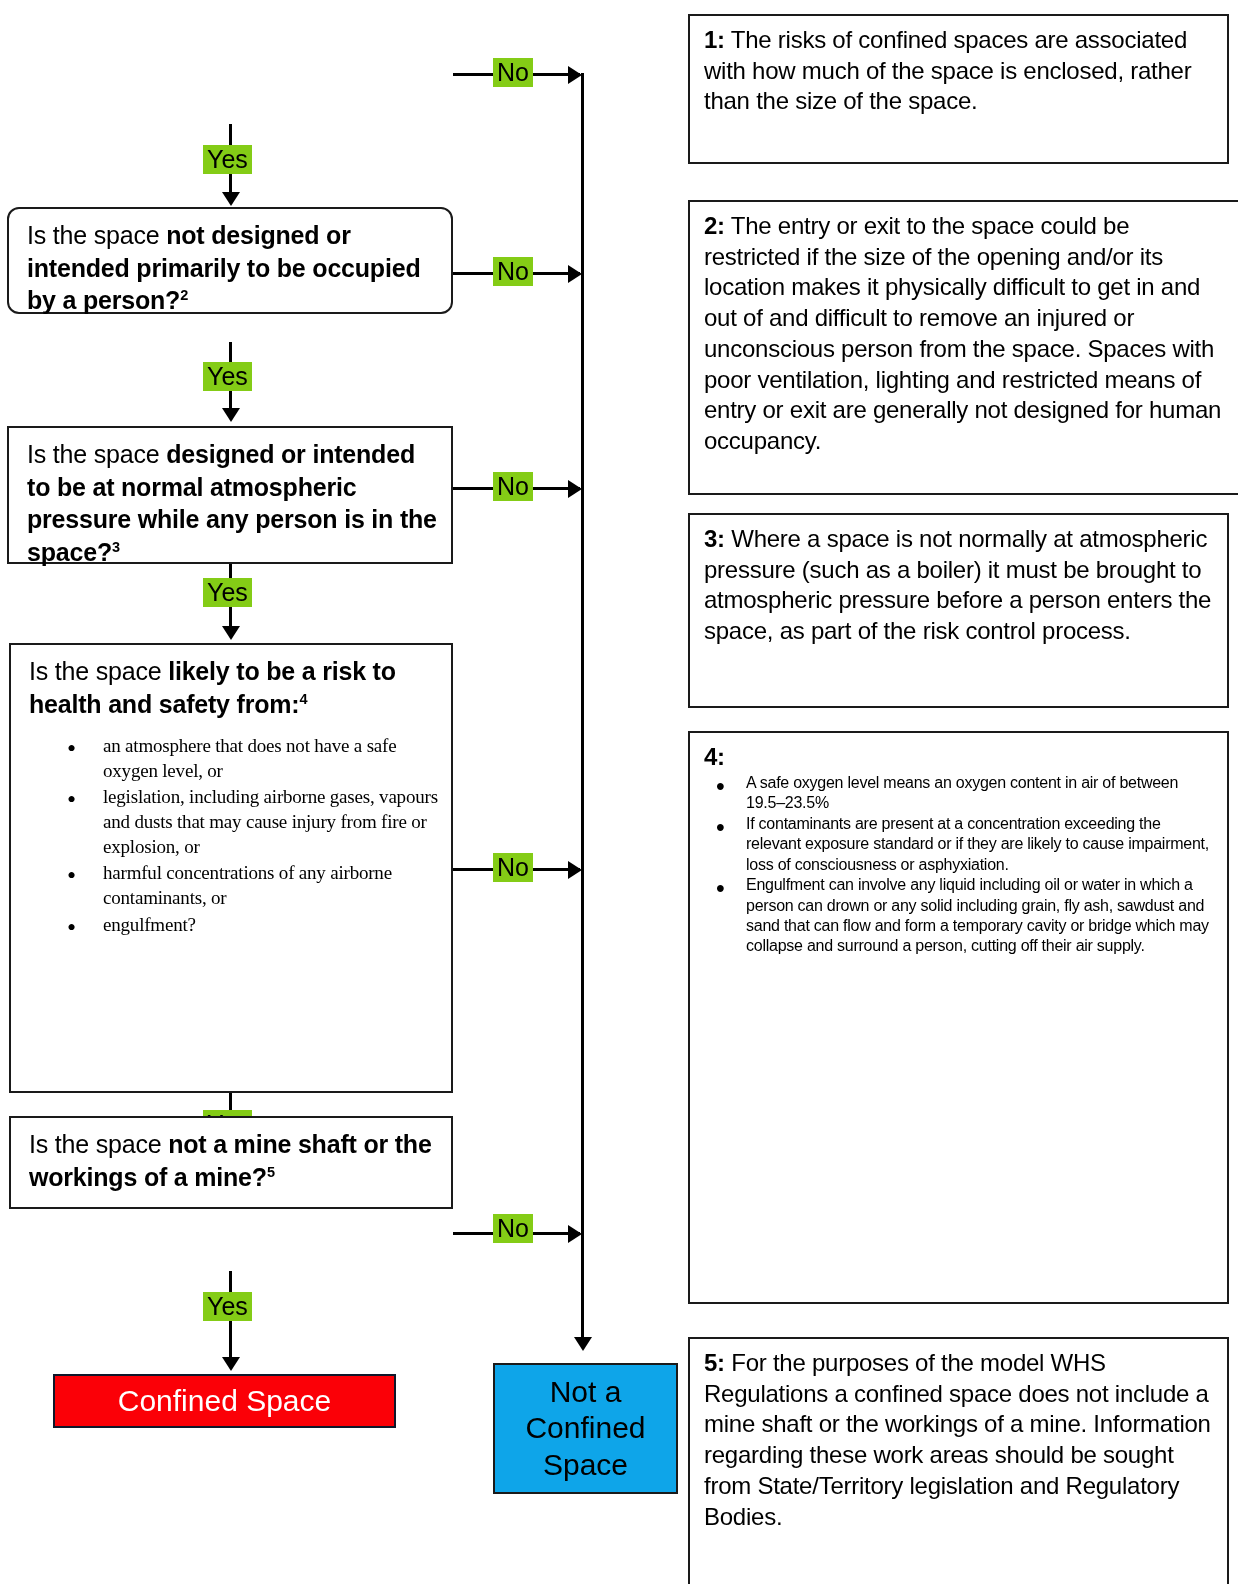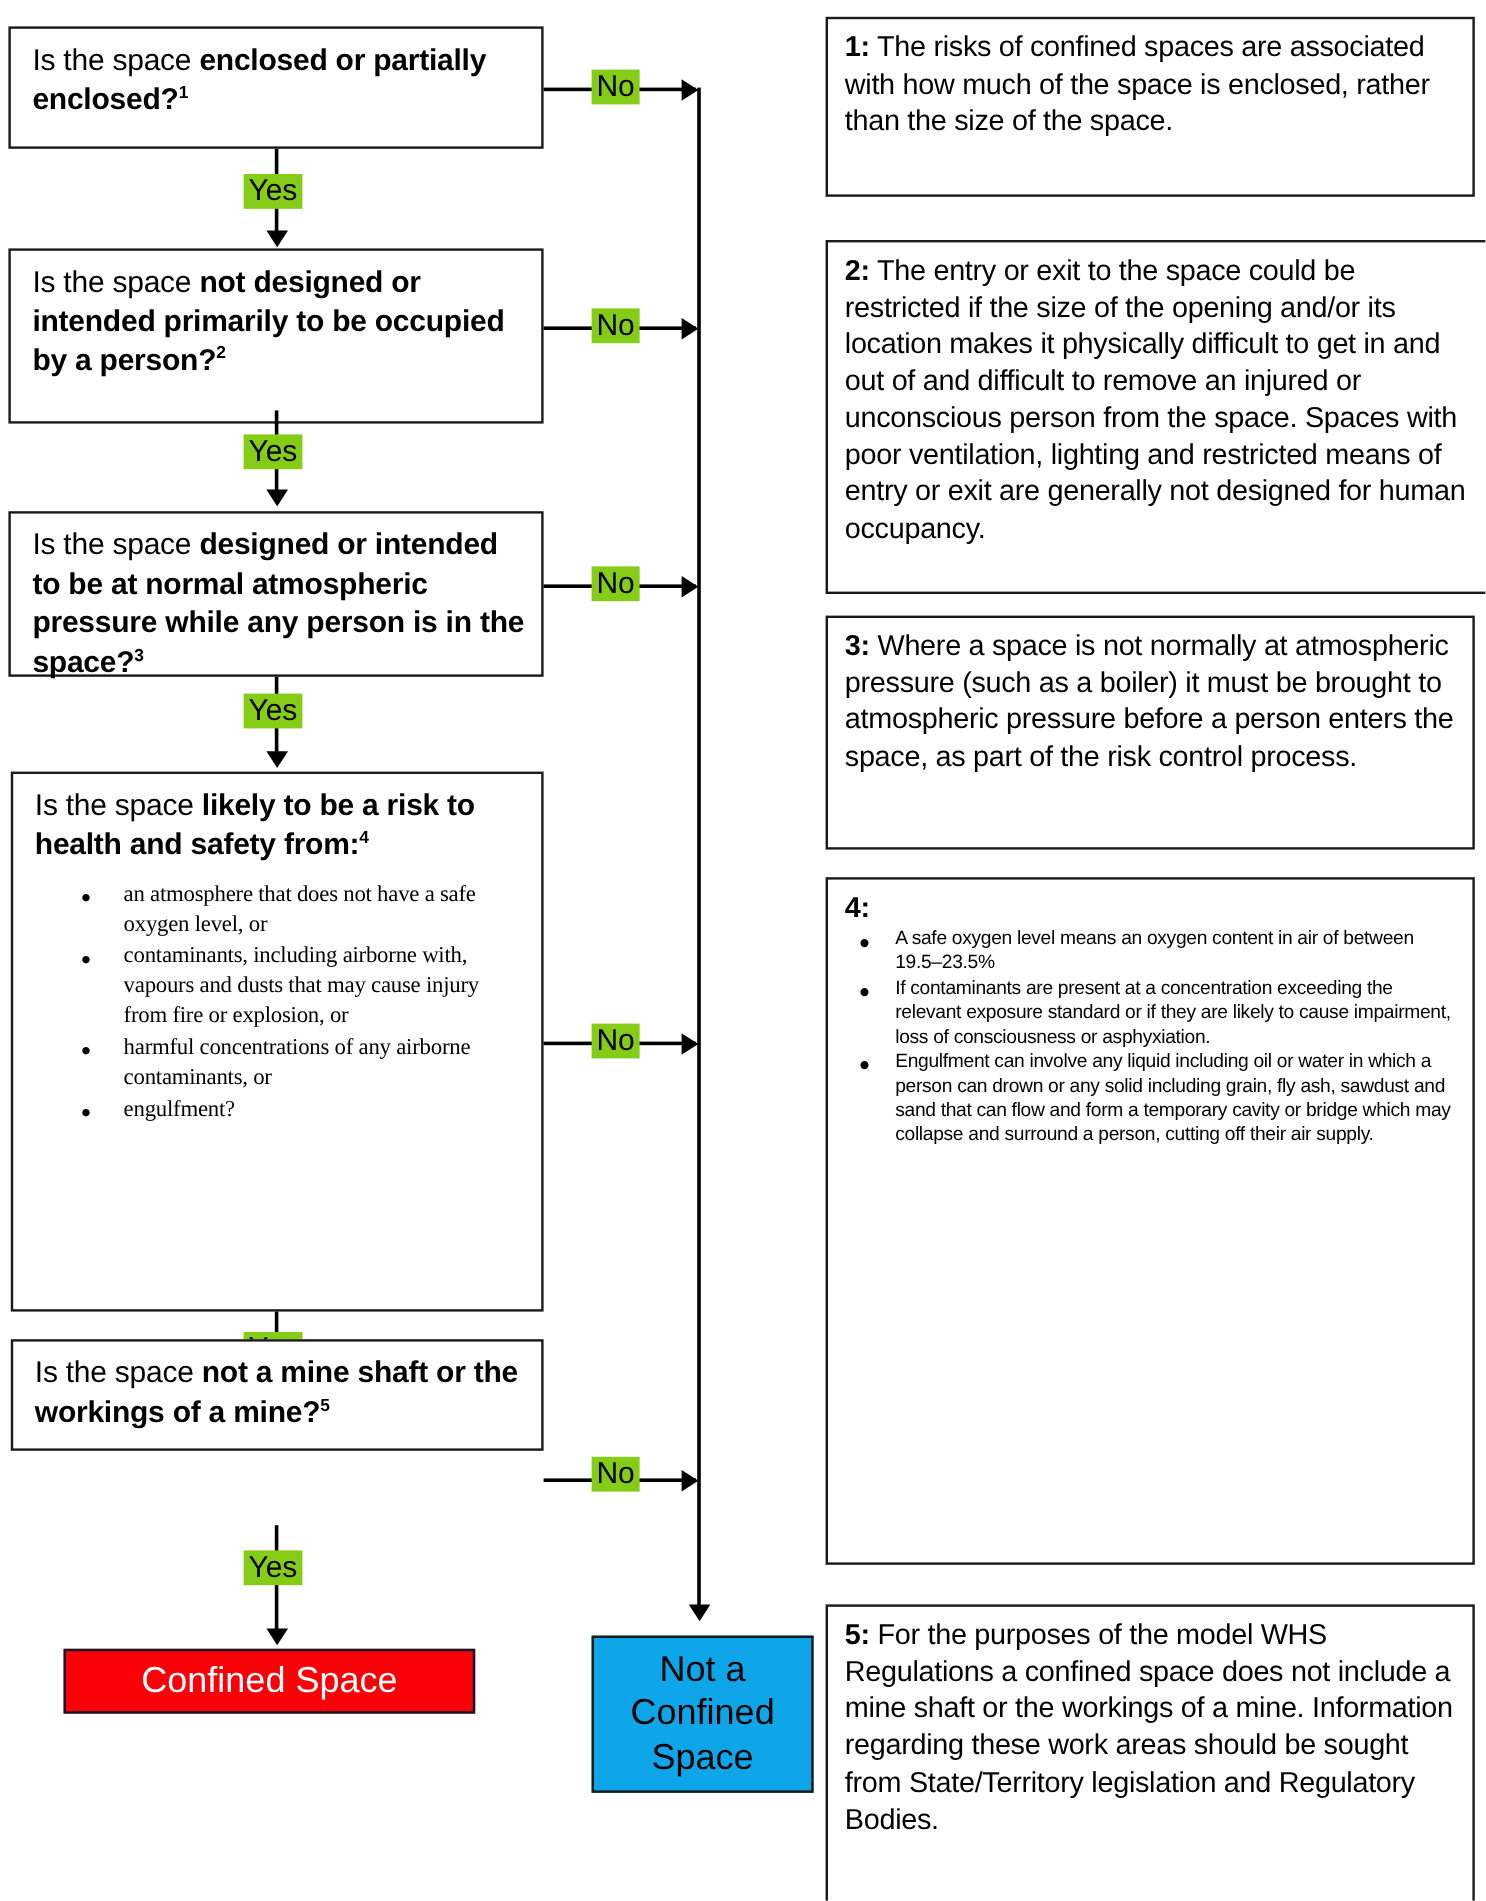--- a/index.html
+++ b/index.html
@@ -151,33 +151,30 @@
     background: #84cc16;
     padding: 0 4px;
     white-space: nowrap;
   }
 </style>
 </head>
 <body>
 
 <div id="page">
 
-  <div class="node" style="left:7px; top:22px; width:446px; height:102px;">
-    <span class="q-lead">Is the space </span><span class="q-bold">enclosed or partially enclosed?</span><sup>1</sup>
-  </div>
 
   <div class="vline" style="left:229px; top:124px; height:72px;"></div>
   <div class="arrow-down" style="left:222px; top:192px;"></div>
   <div class="edge-label" style="left:203px; top:145px;">Yes</div>
 
   <div class="hline" style="left:453px; top:73px; width:127px;"></div>
   <div class="arrow-right" style="left:568px; top:66px;"></div>
   <div class="edge-label" style="left:493px; top:58px;">No</div>
 
-  <div class="node" style="left:7px; top:207px; width:446px; height:146px;">
+  <div class="node" style="left:7px; top:207px; width:446px; height:107px;border-radius:12px;">
     <span class="q-lead">Is the space </span><span class="q-bold">not designed or intended primarily to be occupied by a person?</span><sup>2</sup>
   </div>
   <div class="vline" style="left:229px; top:342px; height:70px;"></div>
   <div class="arrow-down" style="left:222px; top:408px;"></div>
   <div class="edge-label" style="left:203px; top:362px;">Yes</div>
   <div class="hline" style="left:453px; top:272px; width:127px;"></div>
   <div class="arrow-right" style="left:568px; top:265px;"></div>
   <div class="edge-label" style="left:493px; top:257px;">No</div>
 
   <div class="node" style="left:7px; top:426px; width:446px; height:138px;">
@@ -187,21 +184,21 @@
   <div class="arrow-down" style="left:222px; top:626px;"></div>
   <div class="edge-label" style="left:203px; top:578px;">Yes</div>
   <div class="hline" style="left:453px; top:487px; width:127px;"></div>
   <div class="arrow-right" style="left:568px; top:480px;"></div>
   <div class="edge-label" style="left:493px; top:472px;">No</div>
 
   <div class="node" style="left:9px; top:643px; width:444px; height:450px;">
     <span class="q-lead">Is the space </span><span class="q-bold">likely to be a risk to health and safety from:</span><sup>4</sup>
     <ul class="bullets">
       <li>an atmosphere that does not have a safe oxygen level, or</li>
-      <li>contaminants, including airborne with, vapours and dusts that may cause injury from fire or explosion, or</li>
+      <li>legislation, including airborne gases, vapours and dusts that may cause injury from fire or explosion, or</li>
       <li>harmful concentrations of any airborne contaminants, or</li>
       <li>engulfment?</li>
     </ul>
   </div>
   <div class="vline" style="left:229px; top:1093px; height:68px;"></div>
   <div class="arrow-down" style="left:222px; top:1156px;"></div>
   <div class="edge-label" style="left:203px; top:1110px;">Yes</div>
   <div class="hline" style="left:453px; top:868px; width:127px;"></div>
   <div class="arrow-right" style="left:568px; top:861px;"></div>
   <div class="edge-label" style="left:493px; top:853px;">No</div>

